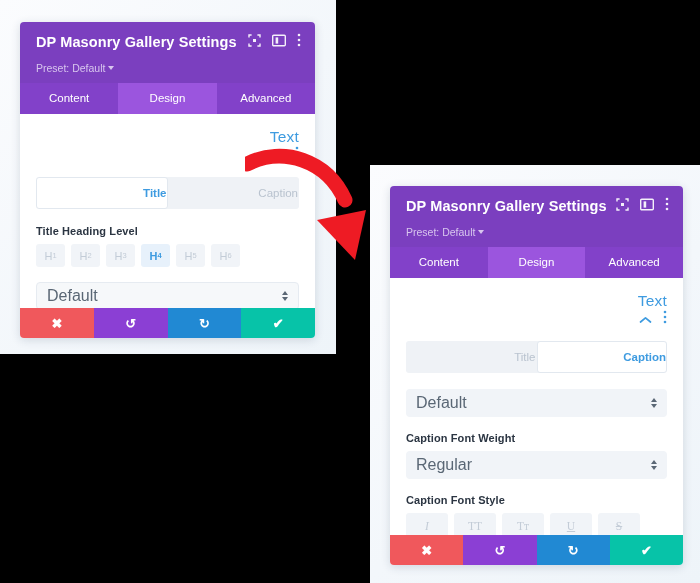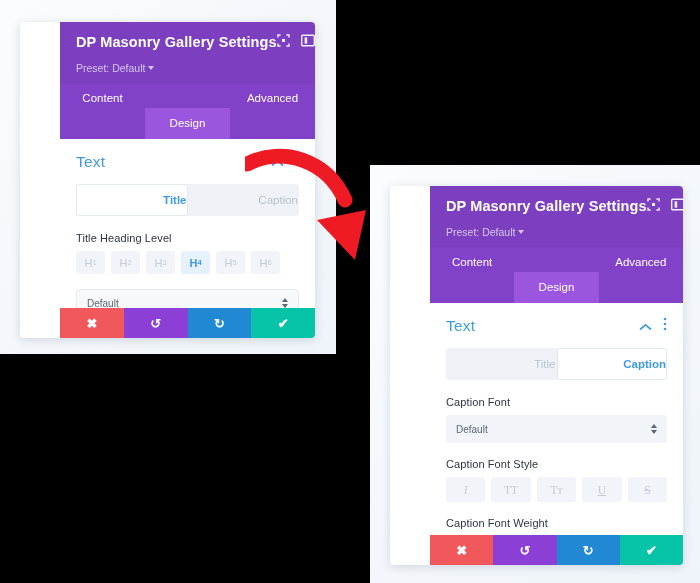--- a/index.html
+++ b/index.html
@@ -21,21 +21,20 @@
 
   
   .modal {
     position: absolute;
     background: #ffffff;
     border-radius: 4px;
     box-shadow: 0 2px 10px rgba(30,50,80,.16);
     overflow: hidden;
     display: flex;
     flex-direction: column;
-    padding-left: 40px;
   }
   #modal-1 { left: 20px; top: 22px; width: 295px; height: 316px; }
   #modal-2 { left: 390px; top: 186px; width: 293px; height: 379px; }
 
   
   .titlebar {
     background: #7B3FBF;
     padding: 11px 14px 9px 16px;
     flex: 0 0 auto;
   }
@@ -69,34 +68,35 @@
   .tabstrip { display: flex; background: #8241C9; flex: 0 0 auto; justify-content: center; }
   .tab {
     flex: 1 1 0;
     text-align: center;
     color: #ffffff;
     font-size: 11.5px;
     padding: 9px 0 10px;
     cursor: pointer;
     white-space: nowrap;
   }
-  .tab.active { background: #9B55DE; margin-top: 25px; }
+  .tab.active { background: #9B55DE; }
 
   
   .modal-body {
     flex: 1 1 auto;
     background: #ffffff;
     padding: 14px 16px 0 16px;
     overflow: hidden;
     position: relative;
   }
   .section-head {
     display: flex;
     align-items: flex-end;
     margin-bottom: 13px;
+    flex-direction: column;
   }
   .section-title {
     color: #3E9BE0;
     font-size: 15.5px;
     letter-spacing: .2px;
   }
   .section-head-icons { margin-left: auto; display: flex; align-items: center; gap: 11px; }
 
   
   .seg {
@@ -121,21 +121,21 @@
     background: #ffffff;
     color: #3E9BE0;
     font-weight: bold;
     border: 1px solid #e2e8ef;
     border-radius: 3px;
   }
 
   
   .field-label {
     font-size: 11px;
-    font-weight: normal;
+    font-weight: bold;
     color: #2b3542;
     margin-bottom: 7px;
     letter-spacing: .1px;
   }
   .field { margin-bottom: 15px; }
 
   
   .pill-row { display: flex; gap: 6px; }
   .pill {
     width: 29px; height: 23px;
@@ -171,21 +171,21 @@
 
   
   .select {
     position: relative;
     background: #F1F4F8;
     border-radius: 4px;
     height: 28px;
     display: flex;
     align-items: center;
     padding: 0 10px;
-    font-size: 10px;
+    font-size: 16px;
     color: #5a6775;
     cursor: pointer;
   }
   .select.bordered { background: #F6F8FA; border: 1px solid #e6ebf1; }
   .stepper {
     position: absolute; right: 10px; top: 50%;
     transform: translateY(-50%);
     display: flex; flex-direction: column; gap: 2px;
   }
   .stepper i {
@@ -398,52 +398,51 @@
           </span>
         </span>
       </div>
 
       <div class="seg">
         <div class="seg-btn">Title</div>
         <div class="seg-btn active">Caption</div>
       </div>
 
       <div class="field">
-        <div class="field-label">Caption Font</div>
         <div class="select">
           <span>Default</span>
+          <span class="stepper">
+              <i class="up"></i>
+              <i class="down"></i>
+            </span>
+        </div>
+      </div>
+
+      <div class="field">
+        <div class="field-label">Caption Font Weight</div>
+        <div class="select">
+          <span>Regular</span>
           <span class="stepper">
               <i class="up"></i>
               <i class="down"></i>
             </span>
         </div>
       </div>
 
       <div class="field">
         <div class="field-label">Caption Font Style</div>
         <div class="style-row">
           <div class="style-pill i">I</div>
           <div class="style-pill">TT</div>
           <div class="style-pill">Tᴛ</div>
           <div class="style-pill u">U</div>
           <div class="style-pill s">S</div>
         </div>
       </div>
 
-      <div class="field">
-        <div class="field-label">Caption Font Weight</div>
-        <div class="select">
-          <span>Regular</span>
-          <span class="stepper">
-              <i class="up"></i>
-              <i class="down"></i>
-            </span>
-        </div>
-      </div>
-
     </div>
 
     <div class="footer">
       <div class="footer-btn fb-cancel">
           <span class="fb-glyph">✖</span>
         </div>
       <div class="footer-btn fb-undo">
           <span class="fb-glyph">↺</span>
         </div>
       <div class="footer-btn fb-redo">

